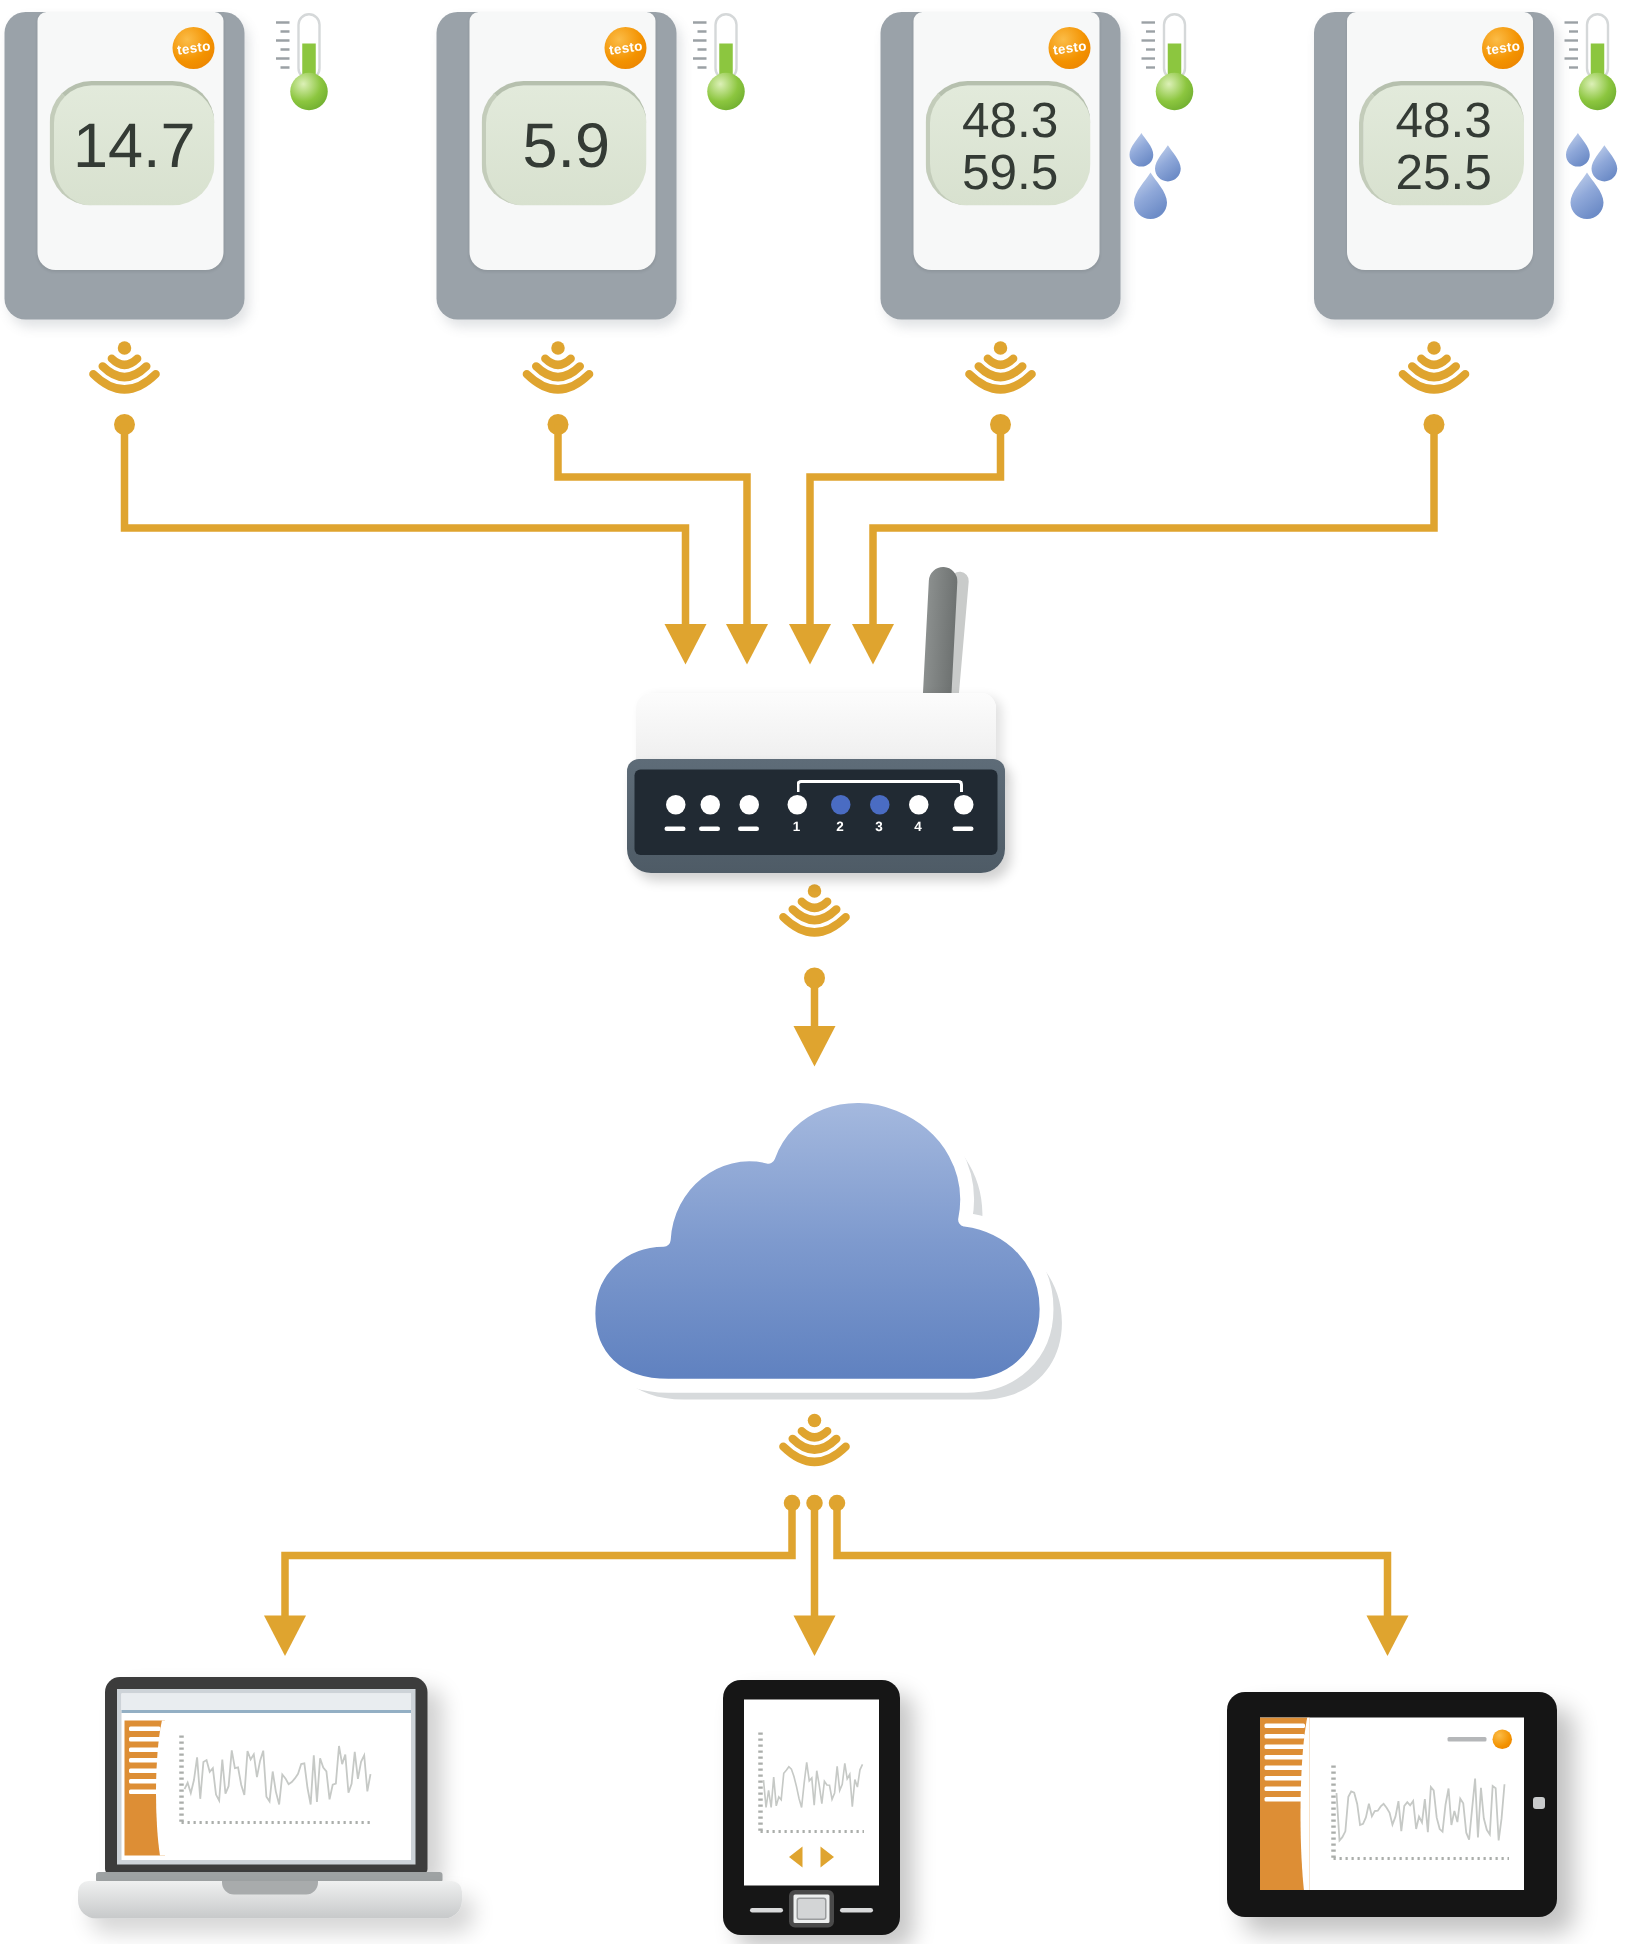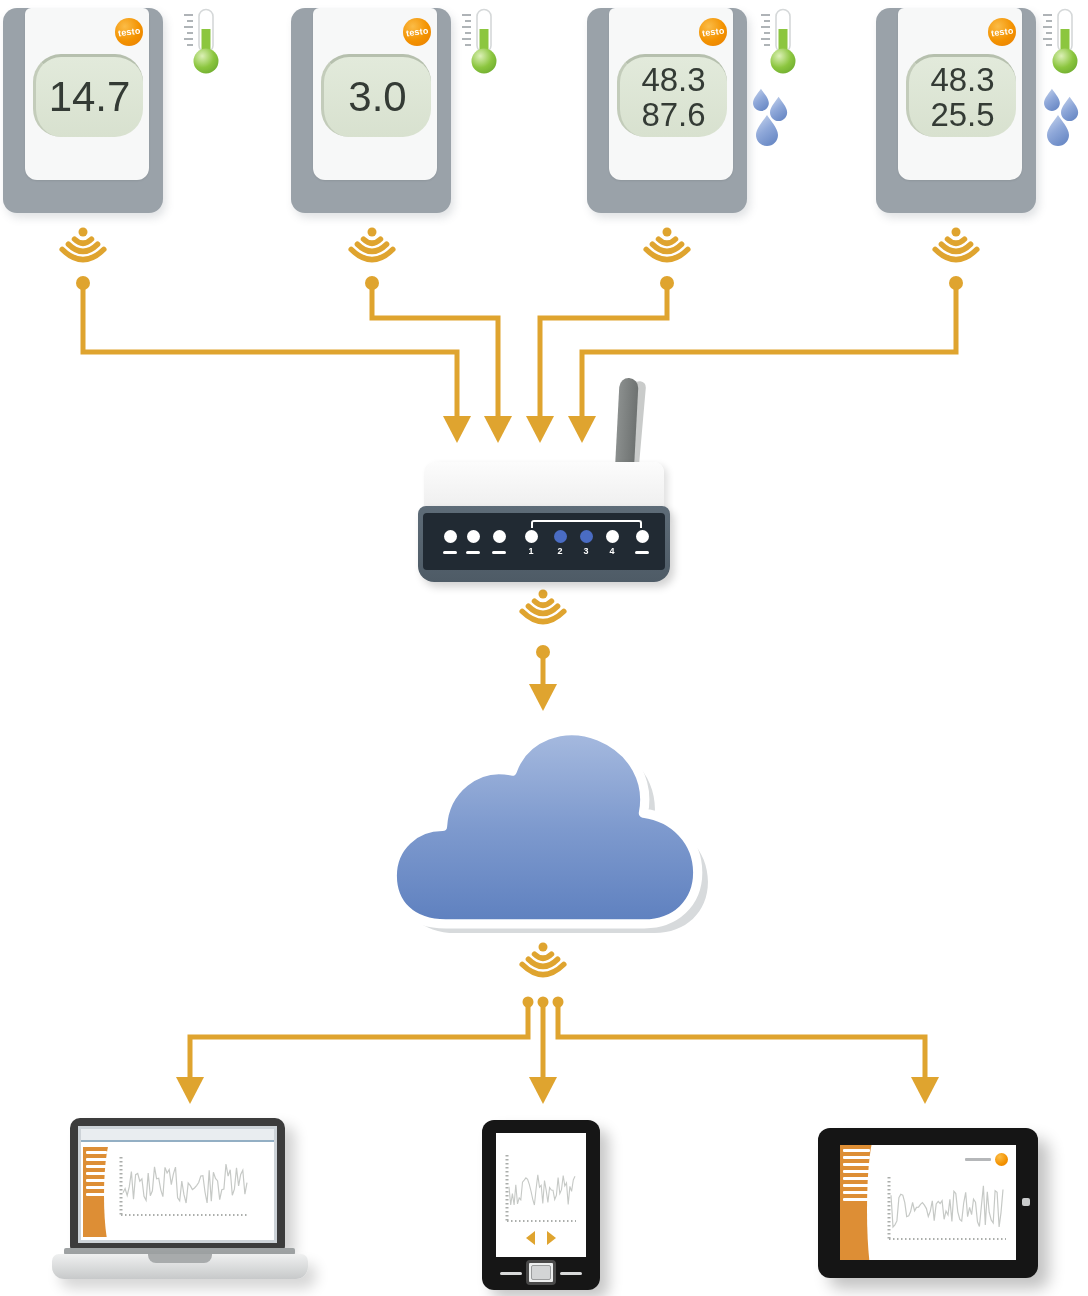--- a/index.html
+++ b/index.html
@@ -163,32 +163,32 @@
         <span>14.7</span>
       </div>
     </div>
   </div>
   <div class="logger" style="left:291px">
     <div class="logger-panel">
       <div class="logo">
           <span>testo</span>
         </div>
       <div class="lcd one">
-        <span>3.0</span>
+        <span>5.9</span>
       </div>
     </div>
   </div>
   <div class="logger" style="left:587px">
     <div class="logger-panel">
       <div class="logo">
           <span>testo</span>
         </div>
       <div class="lcd two">
         <span>48.3</span>
-        <span>87.6</span>
+        <span>59.5</span>
       </div>
     </div>
   </div>
   <div class="logger" style="left:876px">
     <div class="logger-panel">
       <div class="logo">
           <span>testo</span>
         </div>
       <div class="lcd two">
         <span>48.3</span>

